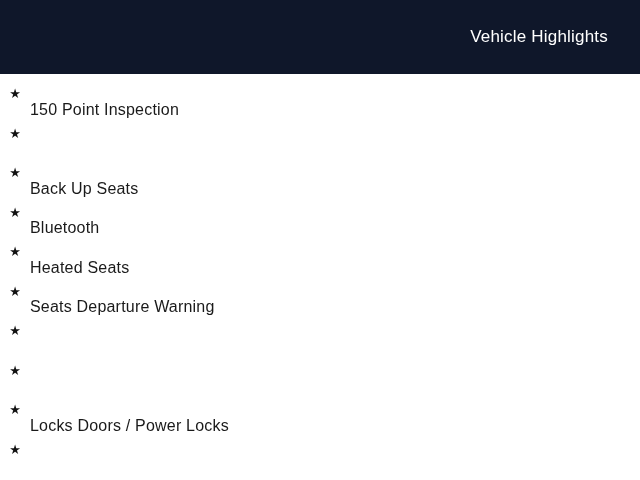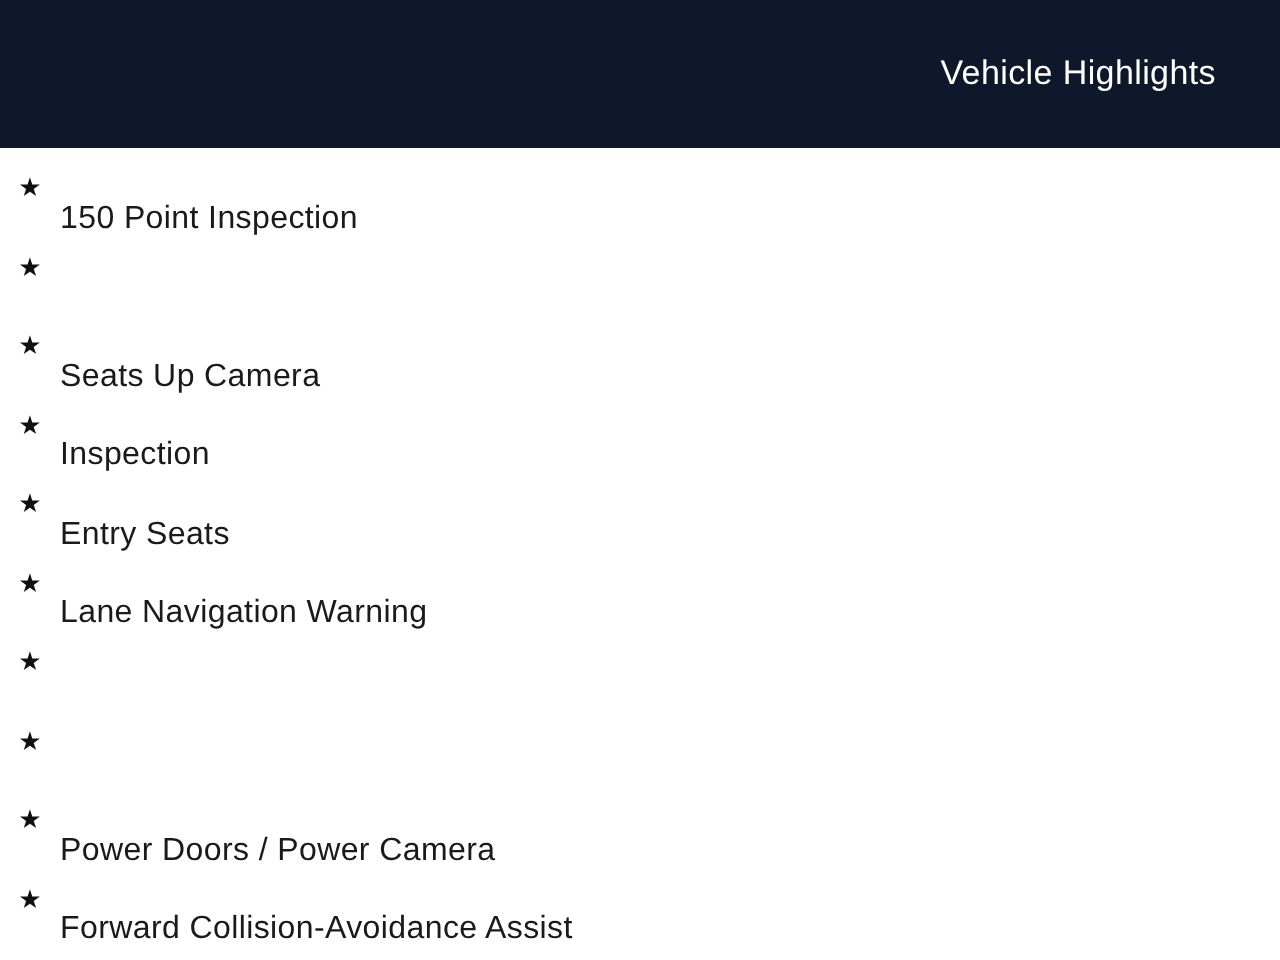--- a/index.html
+++ b/index.html
@@ -61,48 +61,47 @@
     <span class="star-icon">★</span>
     <span class="highlight-label">150 Point Inspection</span>
   </div>
 
   <div class="highlight-item">
     <span class="star-icon">★</span>
   </div>
 
   <div class="highlight-item">
     <span class="star-icon">★</span>
-    <span class="highlight-label">Seats Up Camera</span>
+    <span class="highlight-label">Back Up Seats</span>
   </div>
 
   <div class="highlight-item">
     <span class="star-icon">★</span>
-    <span class="highlight-label">Inspection</span>
+    <span class="highlight-label">Bluetooth</span>
   </div>
 
   <div class="highlight-item">
     <span class="star-icon">★</span>
-    <span class="highlight-label">Entry Seats</span>
+    <span class="highlight-label">Heated Seats</span>
   </div>
 
   <div class="highlight-item">
     <span class="star-icon">★</span>
-    <span class="highlight-label">Lane Navigation Warning</span>
+    <span class="highlight-label">Seats Departure Warning</span>
   </div>
 
   <div class="highlight-item">
     <span class="star-icon">★</span>
   </div>
 
   <div class="highlight-item">
     <span class="star-icon">★</span>
   </div>
 
   <div class="highlight-item">
     <span class="star-icon">★</span>
-    <span class="highlight-label">Power Doors / Power Camera</span>
+    <span class="highlight-label">Locks Doors / Power Locks</span>
   </div>
 
   <div class="highlight-item">
     <span class="star-icon">★</span>
-    <span class="highlight-label">Forward Collision-Avoidance Assist</span>
   </div>
 </main>
 
 </body></html>

